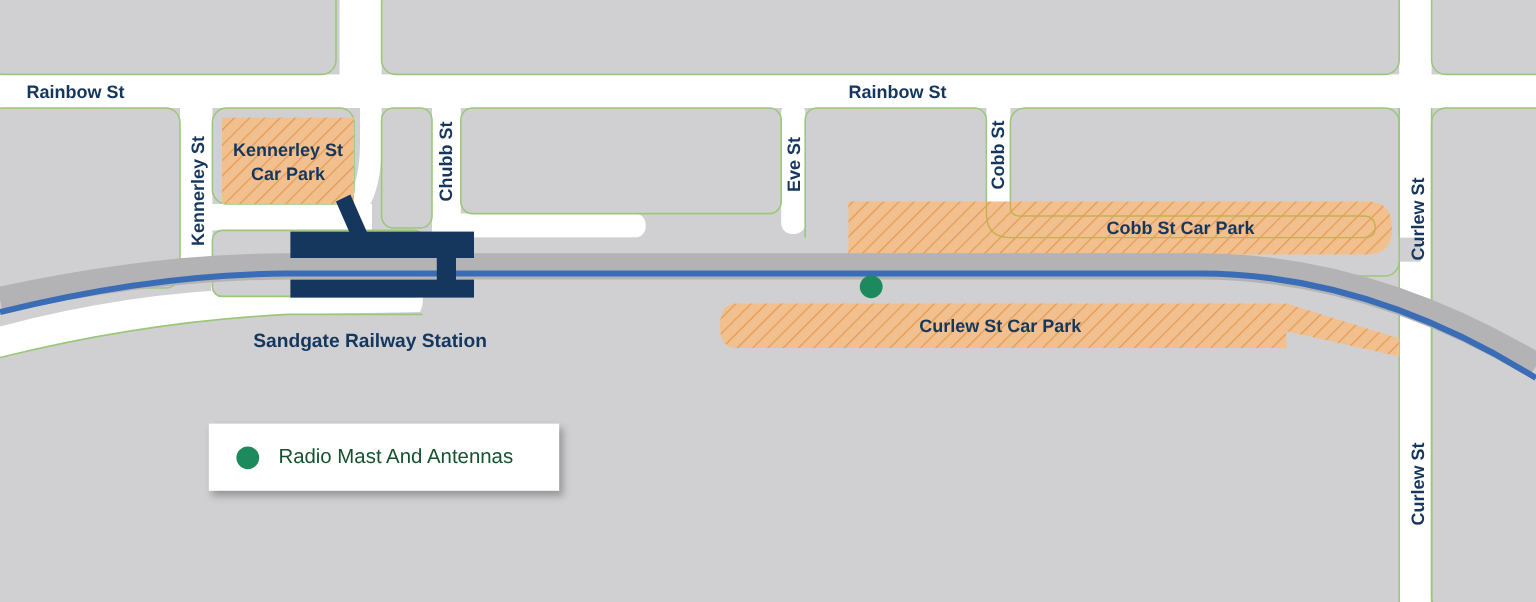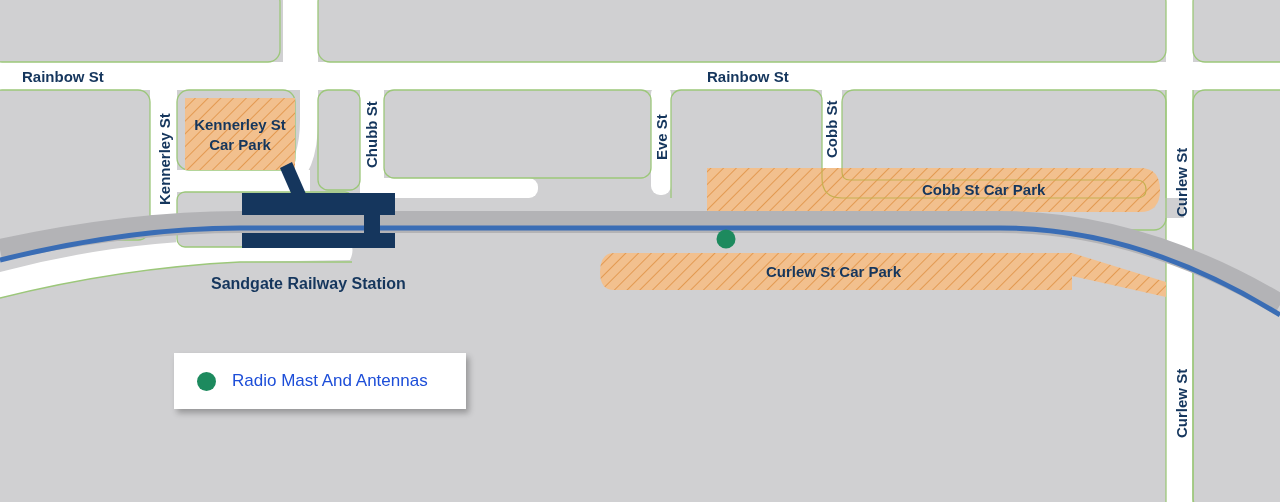--- a/index.html
+++ b/index.html
@@ -1,21 +1,21 @@
 <!DOCTYPE html>
 <html><head>
   <meta charset="utf-8">
   <style>
     html, body { margin: 0; padding: 0; }
     body { width: 1280px; height: 502px; overflow: hidden; background: #d0d0d2; font-family: "Liberation Sans", sans-serif; }
     #map { position: absolute; left: 0; top: 0; width: 1280px; height: 502px; }
     .lbl { font-family: "Liberation Sans", sans-serif; font-weight: bold; fill: #15365d; }
     .legend { position: absolute; left: 174px; top: 353px; width: 292px; height: 56px; background: #ffffff; box-shadow: 3px 4px 6px rgba(0,0,0,0.28); display: flex; align-items: center; }
     .legend-dot { width: 19px; height: 19px; border-radius: 50%; background: #1d8a5e; margin-left: 23px; margin-right: 16px; }
-    .legend-text { font-family: "Liberation Sans", sans-serif; font-size: 17px; color: #1d4ed8; }
+    .legend-text { font-family: "Liberation Sans", sans-serif; font-size: 17px; color: #14532d; }
   </style>
 </head>
 <body>
 
 <svg id="map" width="1280" height="502" viewBox="0 0 1280 502" xmlns="http://www.w3.org/2000/svg">
   <defs>
     <pattern id="hatch" patternUnits="userSpaceOnUse" width="9" height="9" patternTransform="rotate(45)">
       <rect width="9" height="9" fill="#f2c08e"></rect>
       <line x1="0" y1="0" x2="0" y2="9" stroke="#e39a52" stroke-width="2"></line>
     </pattern>

